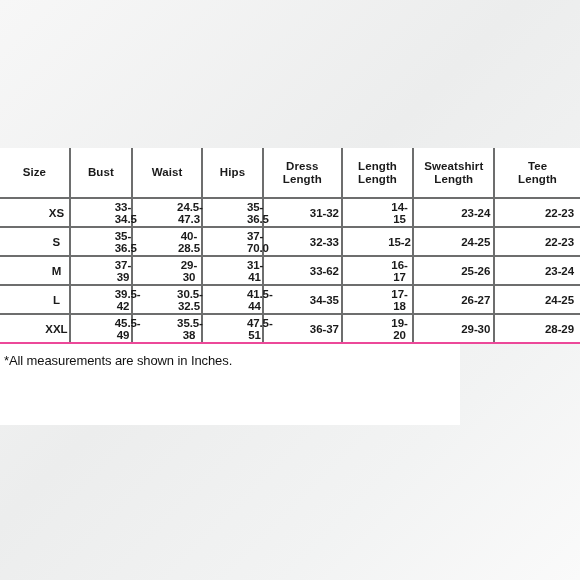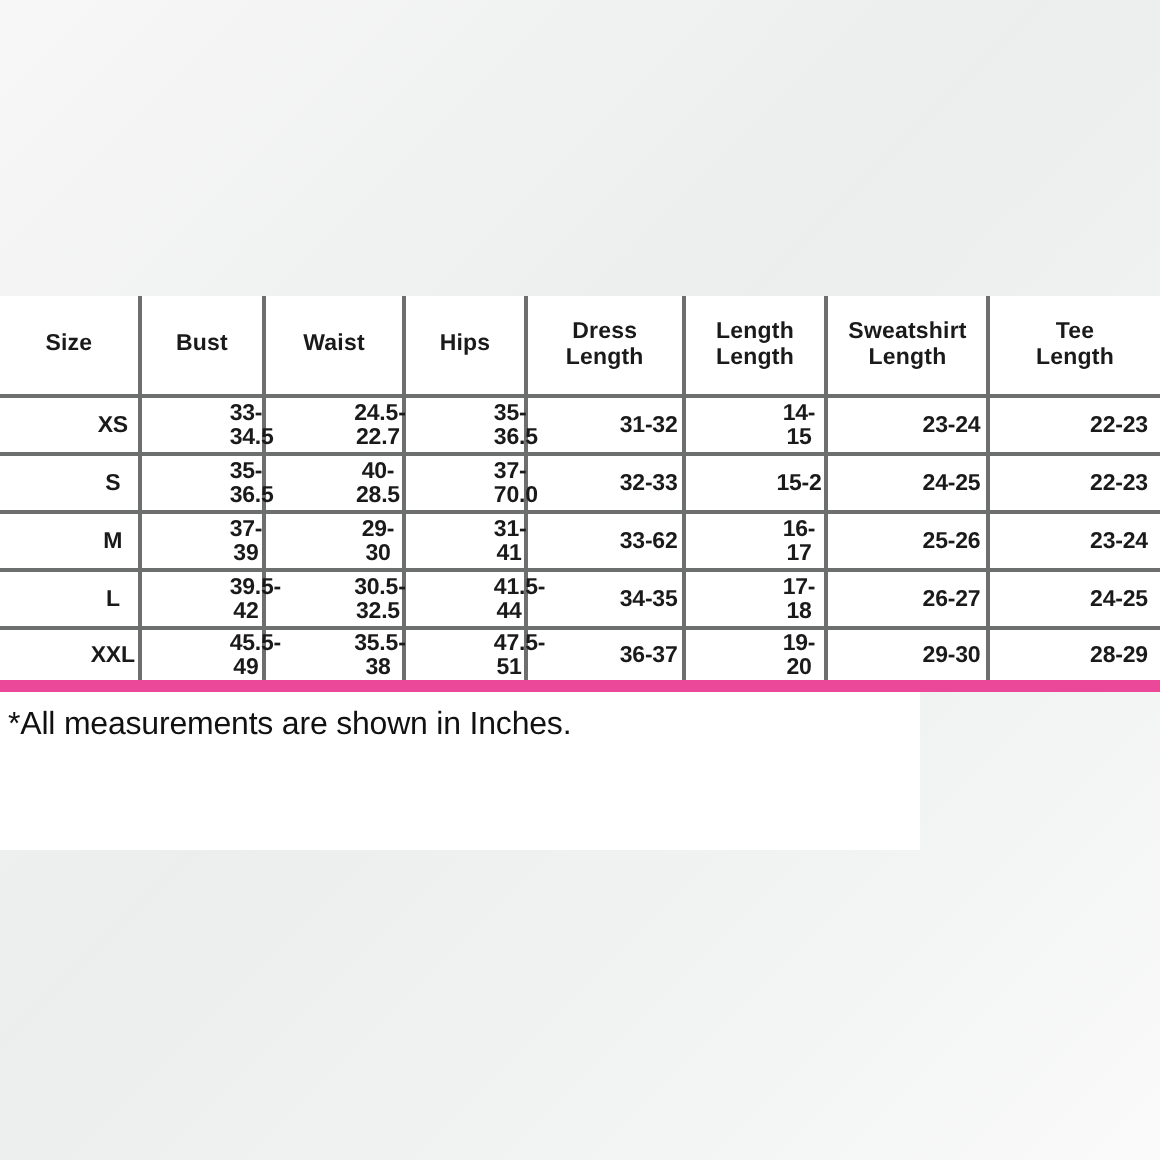--- a/index.html
+++ b/index.html
@@ -64,41 +64,41 @@
   }
 
   table.size-chart tbody td {
     height: 29px;
     font-size: 11.5px;
     letter-spacing: -0.1px;
     padding-left: 44px;
   }
 
   table.size-chart tbody tr:last-child td {
-    border-bottom: 6px solid #ec4899;
+    border-bottom: 2px solid #ec4899;
   }
 
   
   col.c-size      { width: 65px; }
   col.c-bust      { width: 58px; }
   col.c-waist     { width: 65px; }
   col.c-hips      { width: 57px; }
   col.c-dress     { width: 73px; }
   col.c-skirt     { width: 67px; }
   col.c-sweat     { width: 75px; }
   col.c-tee       { width: 80px; }
 
   .hdr-line { display: block; }
 
   #footnote {
     padding: 9px 4px 0 4px;
     color: #111111;
   }
   #footnote .note-line-1 {
-    font-size: 16px;
+    font-size: 13px;
     font-weight: normal;
     line-height: 16px;
     letter-spacing: -0.1px;
     white-space: nowrap;
   }
   #footnote .note-line-2 {
     font-size: 11.5px;
     font-weight: bold;
     line-height: 16px;
     letter-spacing: -0.25px;
@@ -154,21 +154,21 @@
             <span class="hdr-line">Tee</span>
             <span class="hdr-line">Length</span>
           </th>
         </tr>
       </thead>
 
       <tbody>
         <tr>
           <td>XS</td>
           <td>33-34.5</td>
-          <td>24.5-22.7</td>
+          <td>24.5-47.3</td>
           <td>35-36.5</td>
           <td>31-32</td>
           <td>14-15</td>
           <td>23-24</td>
           <td>22-23</td>
         </tr>
         <tr>
           <td>S</td>
           <td>35-36.5</td>
           <td>40-28.5</td>

